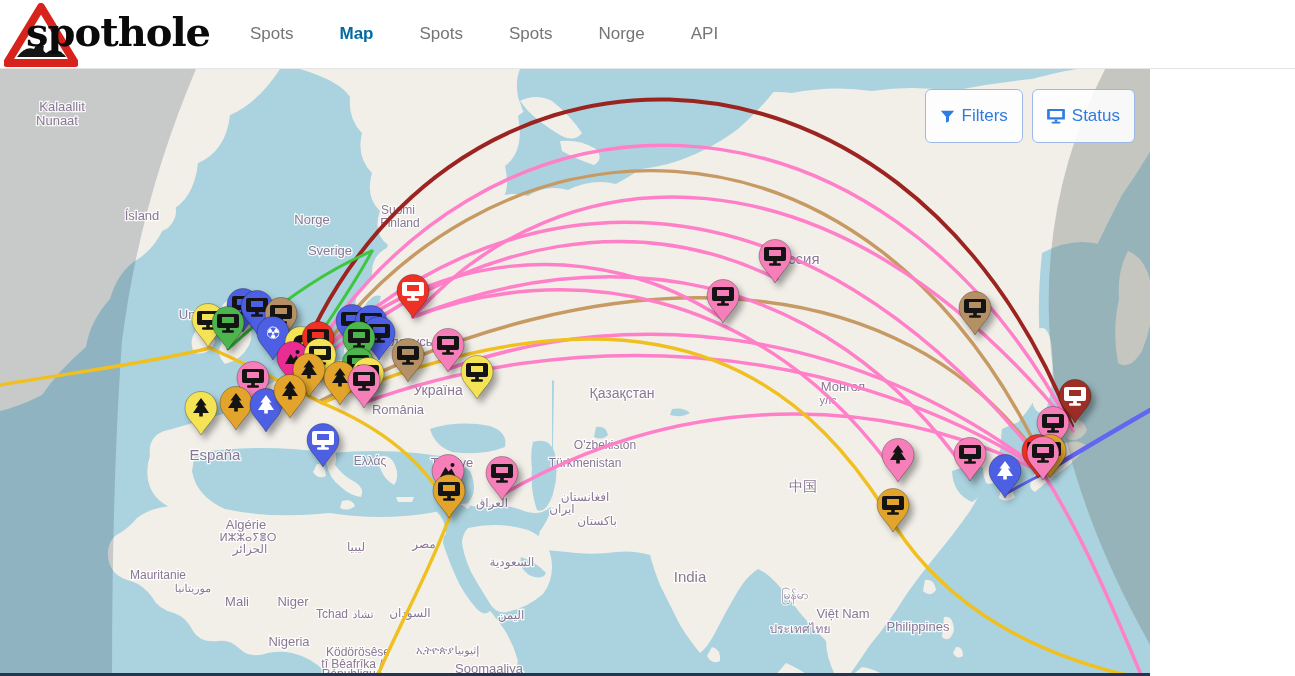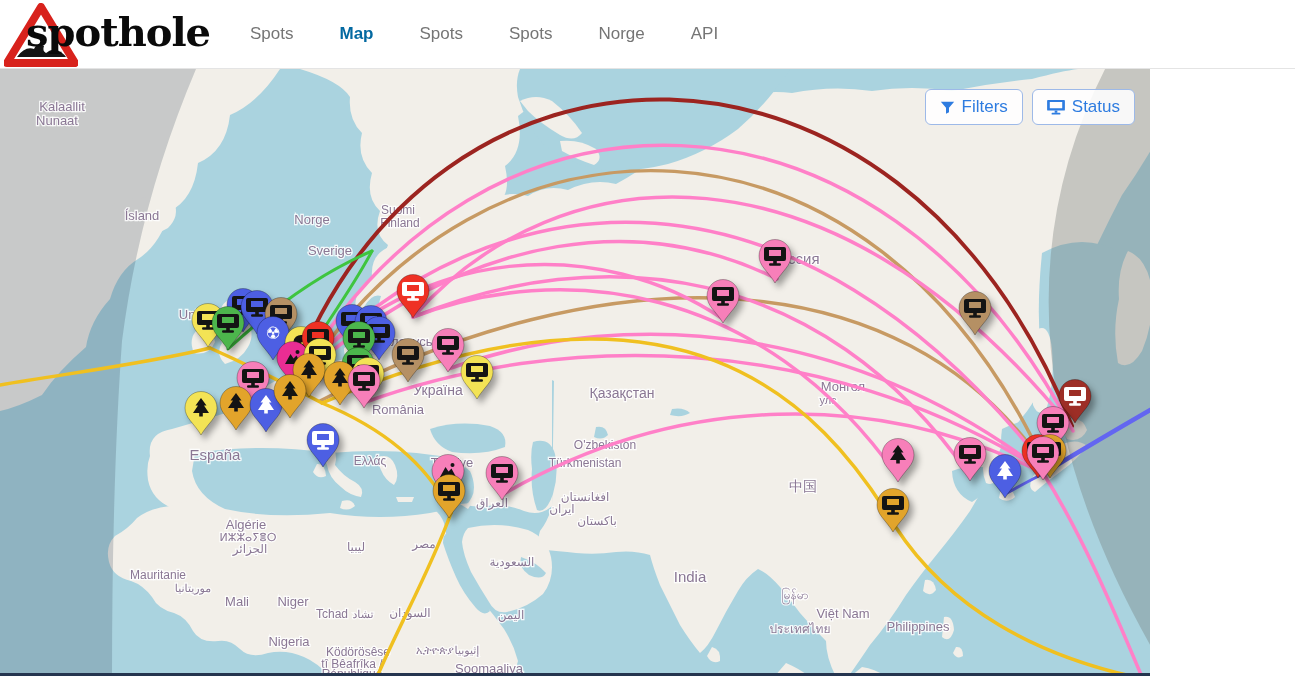--- a/index.html
+++ b/index.html
@@ -12,21 +12,21 @@
   .logo .word{position:absolute;left:26px;top:8px;font-family:"DejaVu Serif","Liberation Serif",serif;font-weight:bold;font-size:40px;letter-spacing:-1px;color:#0a0a0a;}
   nav{display:flex;align-items:center;gap:46px;margin-left:35px;}
   nav .nav-item{font-size:17px;color:#757575;cursor:pointer;text-decoration:none;}
   nav .nav-item.active{color:#0369a1;font-weight:bold;}
 
   
   .map{position:relative;width:1150px;height:608px;background:#aad3df;overflow:hidden;}
   .map svg.world{position:absolute;left:0;top:0;}
   .map-buttons{position:absolute;top:20px;right:15px;display:flex;gap:9px;z-index:20;}
   .map-btn{display:flex;align-items:center;gap:7px;background:rgba(255,255,255,0.88);
-    border:1px solid #9db9e8;border-radius:6px;padding:7px 14px;color:#2e7ce0;
+    border:1px solid #9db9e8;border-radius:6px;padding:16px 14px;color:#2e7ce0;
     font-size:17px;cursor:pointer;font-family:"Liberation Sans",sans-serif;}
   .map-btn svg{display:block;}
   .bottom-strip{position:absolute;left:0;bottom:0;width:100%;height:4px;background:#25354f;z-index:25;}
   .pin{filter:drop-shadow(4px 5px 3px rgba(0,0,0,0.35));cursor:pointer;}
   text.maplabel{font-family:"Liberation Sans",sans-serif;paint-order:stroke;stroke:rgba(255,255,255,0.85);stroke-width:2.5px;fill:#8a7794;}
 </style>
 </head>
 <body>
 
 <div class="app">

